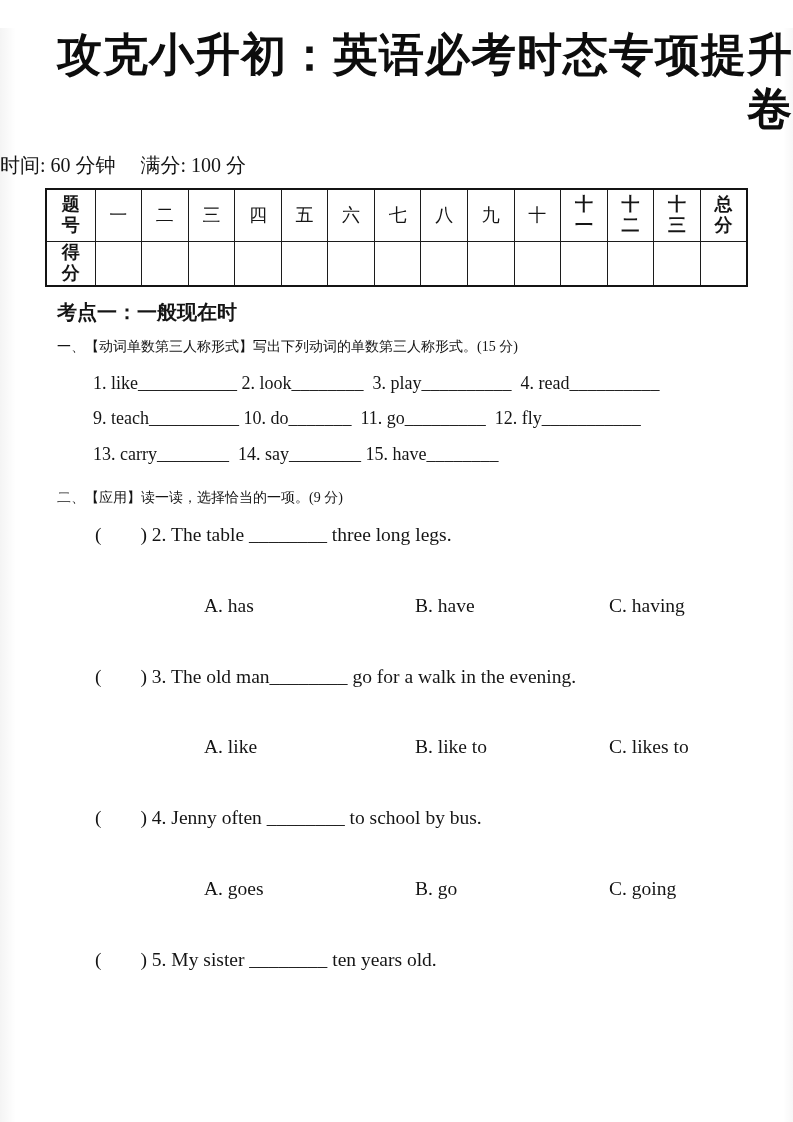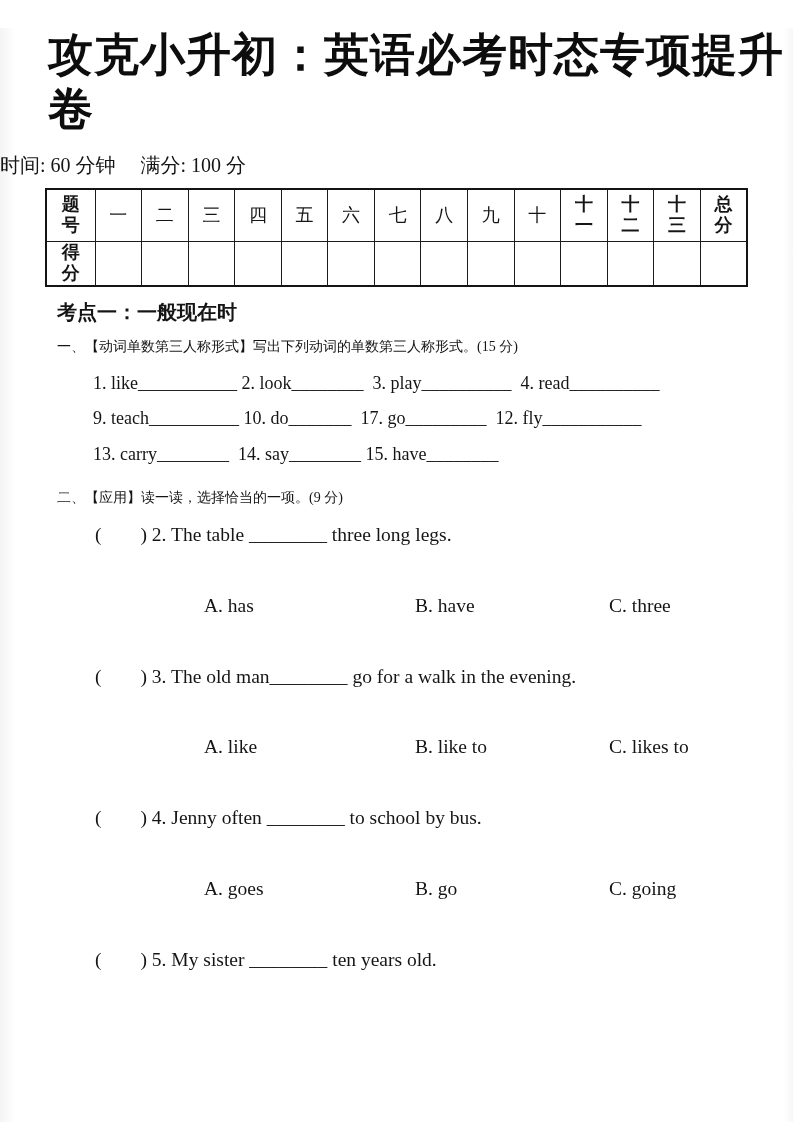--- a/index.html
+++ b/index.html
@@ -15,21 +15,21 @@
 
   
   .edge { position: absolute; pointer-events: none; z-index: 5; }
   .edge-left   { left: 0; top: 0; bottom: 0; width: 16px;
                  background: linear-gradient(to right, rgba(0,0,0,0.045), rgba(0,0,0,0)); }
   .edge-right  { right: 0; top: 0; bottom: 0; width: 10px;
                  background: linear-gradient(to left, rgba(0,0,0,0.03), rgba(0,0,0,0)); }
 
   .title {
     margin-top: 28px;
-    text-align: left;
+    text-align: right;
     font-family: "Liberation Sans", "DejaVu Sans", sans-serif;
     font-weight: bold;
     font-size: 45px;
     line-height: 54px;
     letter-spacing: 1px;
     color: #0d0d0d;
     padding-left: 48px;
   }
   .meta {
     margin: 16px 58px 0 0;
@@ -169,33 +169,33 @@
     </tr>
   </tbody>
     </table>
 
   <div class="section-heading">考点一：一般现在时</div>
 
   <div class="part-title">一、【动词单数第三人称形式】写出下列动词的单数第三人称形式。(15 分)</div>
 
   <div class="verb-rows">
     <div class="verb-row">1. like___________ 2. look________  3. play__________  4. read__________</div>
-    <div class="verb-row">9. teach__________ 10. do_______  17. go_________  12. fly___________</div>
+    <div class="verb-row">9. teach__________ 10. do_______  11. go_________  12. fly___________</div>
     <div class="verb-row">13. carry________  14. say________ 15. have________</div>
   </div>
 
   <div class="part-title part2-title">二、【应用】读一读，选择恰当的一项。(9 分)</div>
 
   <div class="questions">
 
 
     <div class="question">
       <div class="q-line">(        ) 2. The table ________ three long legs.</div>
       <div class="opt-line">
-        <span class="opt-a">A. has</span><span class="opt-b">B. have</span><span class="opt-c">C. three</span>
+        <span class="opt-a">A. has</span><span class="opt-b">B. have</span><span class="opt-c">C. having</span>
       </div>
     </div>
 
     <div class="question">
       <div class="q-line">(        ) 3. The old man________ go for a walk in the evening.</div>
       <div class="opt-line">
         <span class="opt-a">A. like</span><span class="opt-b">B. like to</span><span class="opt-c">C. likes to</span>
       </div>
     </div>
 

